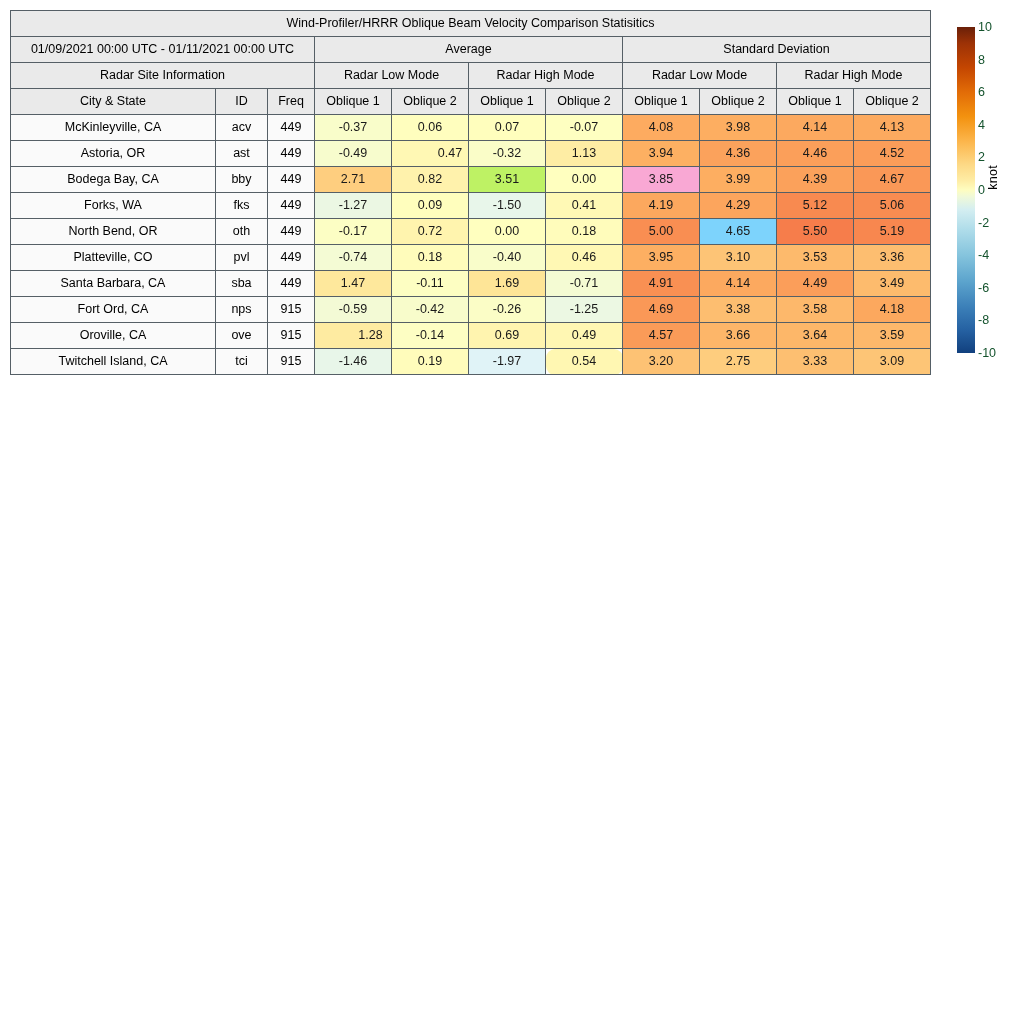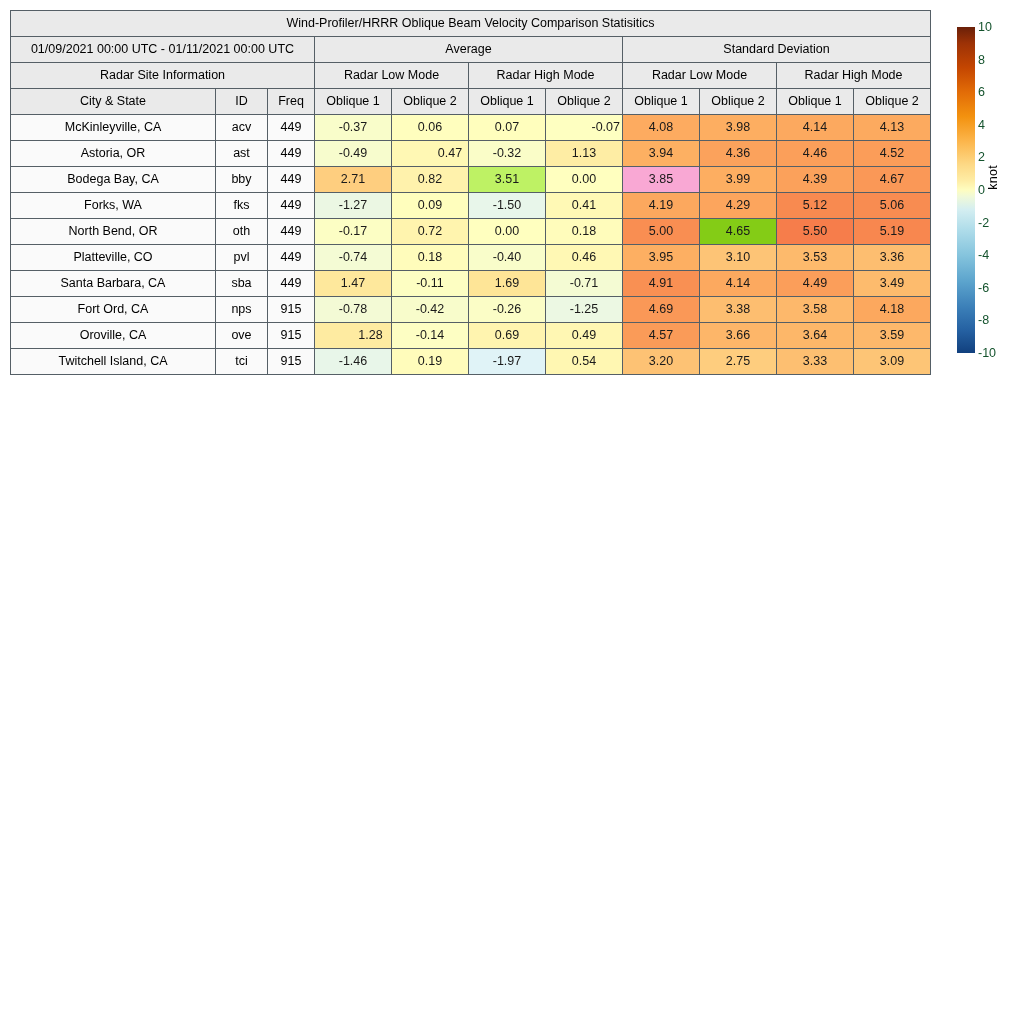--- a/index.html
+++ b/index.html
@@ -174,21 +174,21 @@
       </tr>
     </thead>
     <tbody id="table-body">
         <tr>
           <td class="sitecell">McKinleyville, CA</td>
           <td class="sitecell">acv</td>
           <td class="sitecell">449</td>
           <td class="datacell" style="background: rgb(249, 253, 202); margin-top: 12px;">-0.37</td>
           <td class="datacell" style="background: rgb(255, 254, 190);">0.06</td>
           <td class="datacell" style="background: rgb(255, 254, 189);">0.07</td>
-          <td class="datacell" style="background: rgb(254, 255, 193); text-align: right;">-0.07</td>
+          <td class="datacell" style="background: rgb(254, 255, 193);">-0.07</td>
           <td class="datacell" style="background: rgb(253, 171, 96);">4.08</td>
           <td class="datacell" style="background: rgb(253, 174, 97);">3.98</td>
           <td class="datacell" style="background: rgb(252, 169, 95);">4.14</td>
           <td class="datacell" style="background: rgb(252, 170, 95);">4.13</td>
         </tr>
         <tr>
           <td class="sitecell">Astoria, OR</td>
           <td class="sitecell">ast</td>
           <td class="sitecell">449</td>
           <td class="datacell" style="background: rgb(247, 252, 205);">-0.49</td>
@@ -228,21 +228,21 @@
         </tr>
         <tr>
           <td class="sitecell">North Bend, OR</td>
           <td class="sitecell">oth</td>
           <td class="sitecell">449</td>
           <td class="datacell" style="background: rgb(252, 254, 196);">-0.17</td>
           <td class="datacell" style="background: rgb(255, 244, 174);">0.72</td>
           <td class="datacell" style="background: rgb(255, 255, 191);">0.00</td>
           <td class="datacell" style="background: rgb(255, 252, 187);">0.18</td>
           <td class="datacell" style="background: rgb(249, 142, 82);">5.00</td>
-          <td class="datacell" style="background: #84cc16;">4.65</td>
+          <td class="datacell" style="background: #7dd3fc;">4.65</td>
           <td class="datacell" style="background: rgb(246, 125, 75);">5.50</td>
           <td class="datacell" style="background: rgb(248, 135, 79);">5.19</td>
         </tr>
         <tr>
           <td class="sitecell">Platteville, CO</td>
           <td class="sitecell">pvl</td>
           <td class="sitecell">449</td>
           <td class="datacell" style="background: rgb(244, 251, 212);">-0.74</td>
           <td class="datacell" style="background: rgb(255, 252, 187);">0.18</td>
           <td class="datacell" style="background: rgb(249, 253, 202);">-0.40</td>
@@ -262,21 +262,21 @@
           <td class="datacell" style="background: rgb(244, 251, 211);">-0.71</td>
           <td class="datacell" style="background: rgb(249, 144, 83);">4.91</td>
           <td class="datacell" style="background: rgb(252, 169, 95);">4.14</td>
           <td class="datacell" style="background: rgb(251, 158, 90);">4.49</td>
           <td class="datacell" style="background: rgb(253, 187, 109);">3.49</td>
         </tr>
         <tr>
           <td class="sitecell">Fort Ord, CA</td>
           <td class="sitecell">nps</td>
           <td class="sitecell">915</td>
-          <td class="datacell" style="background: rgb(243, 250, 213);">-0.78</td>
+          <td class="datacell" style="background: rgb(243, 250, 213);">-0.59</td>
           <td class="datacell" style="background: rgb(248, 252, 203);">-0.42</td>
           <td class="datacell" style="background: rgb(251, 253, 198);">-0.26</td>
           <td class="datacell" style="background: rgb(236, 248, 227);">-1.25</td>
           <td class="datacell" style="background: rgb(250, 152, 87);">4.69</td>
           <td class="datacell" style="background: rgb(253, 190, 112);">3.38</td>
           <td class="datacell" style="background: rgb(253, 184, 107);">3.58</td>
           <td class="datacell" style="background: rgb(252, 168, 94);">4.18</td>
         </tr>
         <tr>
           <td class="sitecell">Oroville, CA</td>
@@ -291,21 +291,21 @@
           <td class="datacell" style="background: rgb(253, 183, 105);">3.64</td>
           <td class="datacell" style="background: rgb(253, 184, 107);">3.59</td>
         </tr>
         <tr>
           <td class="sitecell">Twitchell Island, CA</td>
           <td class="sitecell">tci</td>
           <td class="sitecell">915</td>
           <td class="datacell" style="background: rgb(232, 246, 233);">-1.46</td>
           <td class="datacell" style="background: rgb(255, 252, 187);">0.19</td>
           <td class="datacell" style="background: rgb(224, 243, 247);">-1.97</td>
-          <td class="datacell" style="background: rgb(255, 247, 178);">0.54</td>
+          <td class="datacell" style="background: rgb(255, 247, 178); border-radius: 9px;">0.54</td>
           <td class="datacell" style="background: rgb(253, 194, 116);">3.20</td>
           <td class="datacell" style="background: rgb(254, 205, 126); margin-top: 19px;">2.75</td>
           <td class="datacell" style="background: rgb(253, 191, 113);">3.33</td>
           <td class="datacell" style="background: rgb(253, 197, 118);">3.09</td>
         </tr>
       </tbody>
   </table>
 
   <div id="colorbar-wrap">
     <div id="colorbar"></div>

